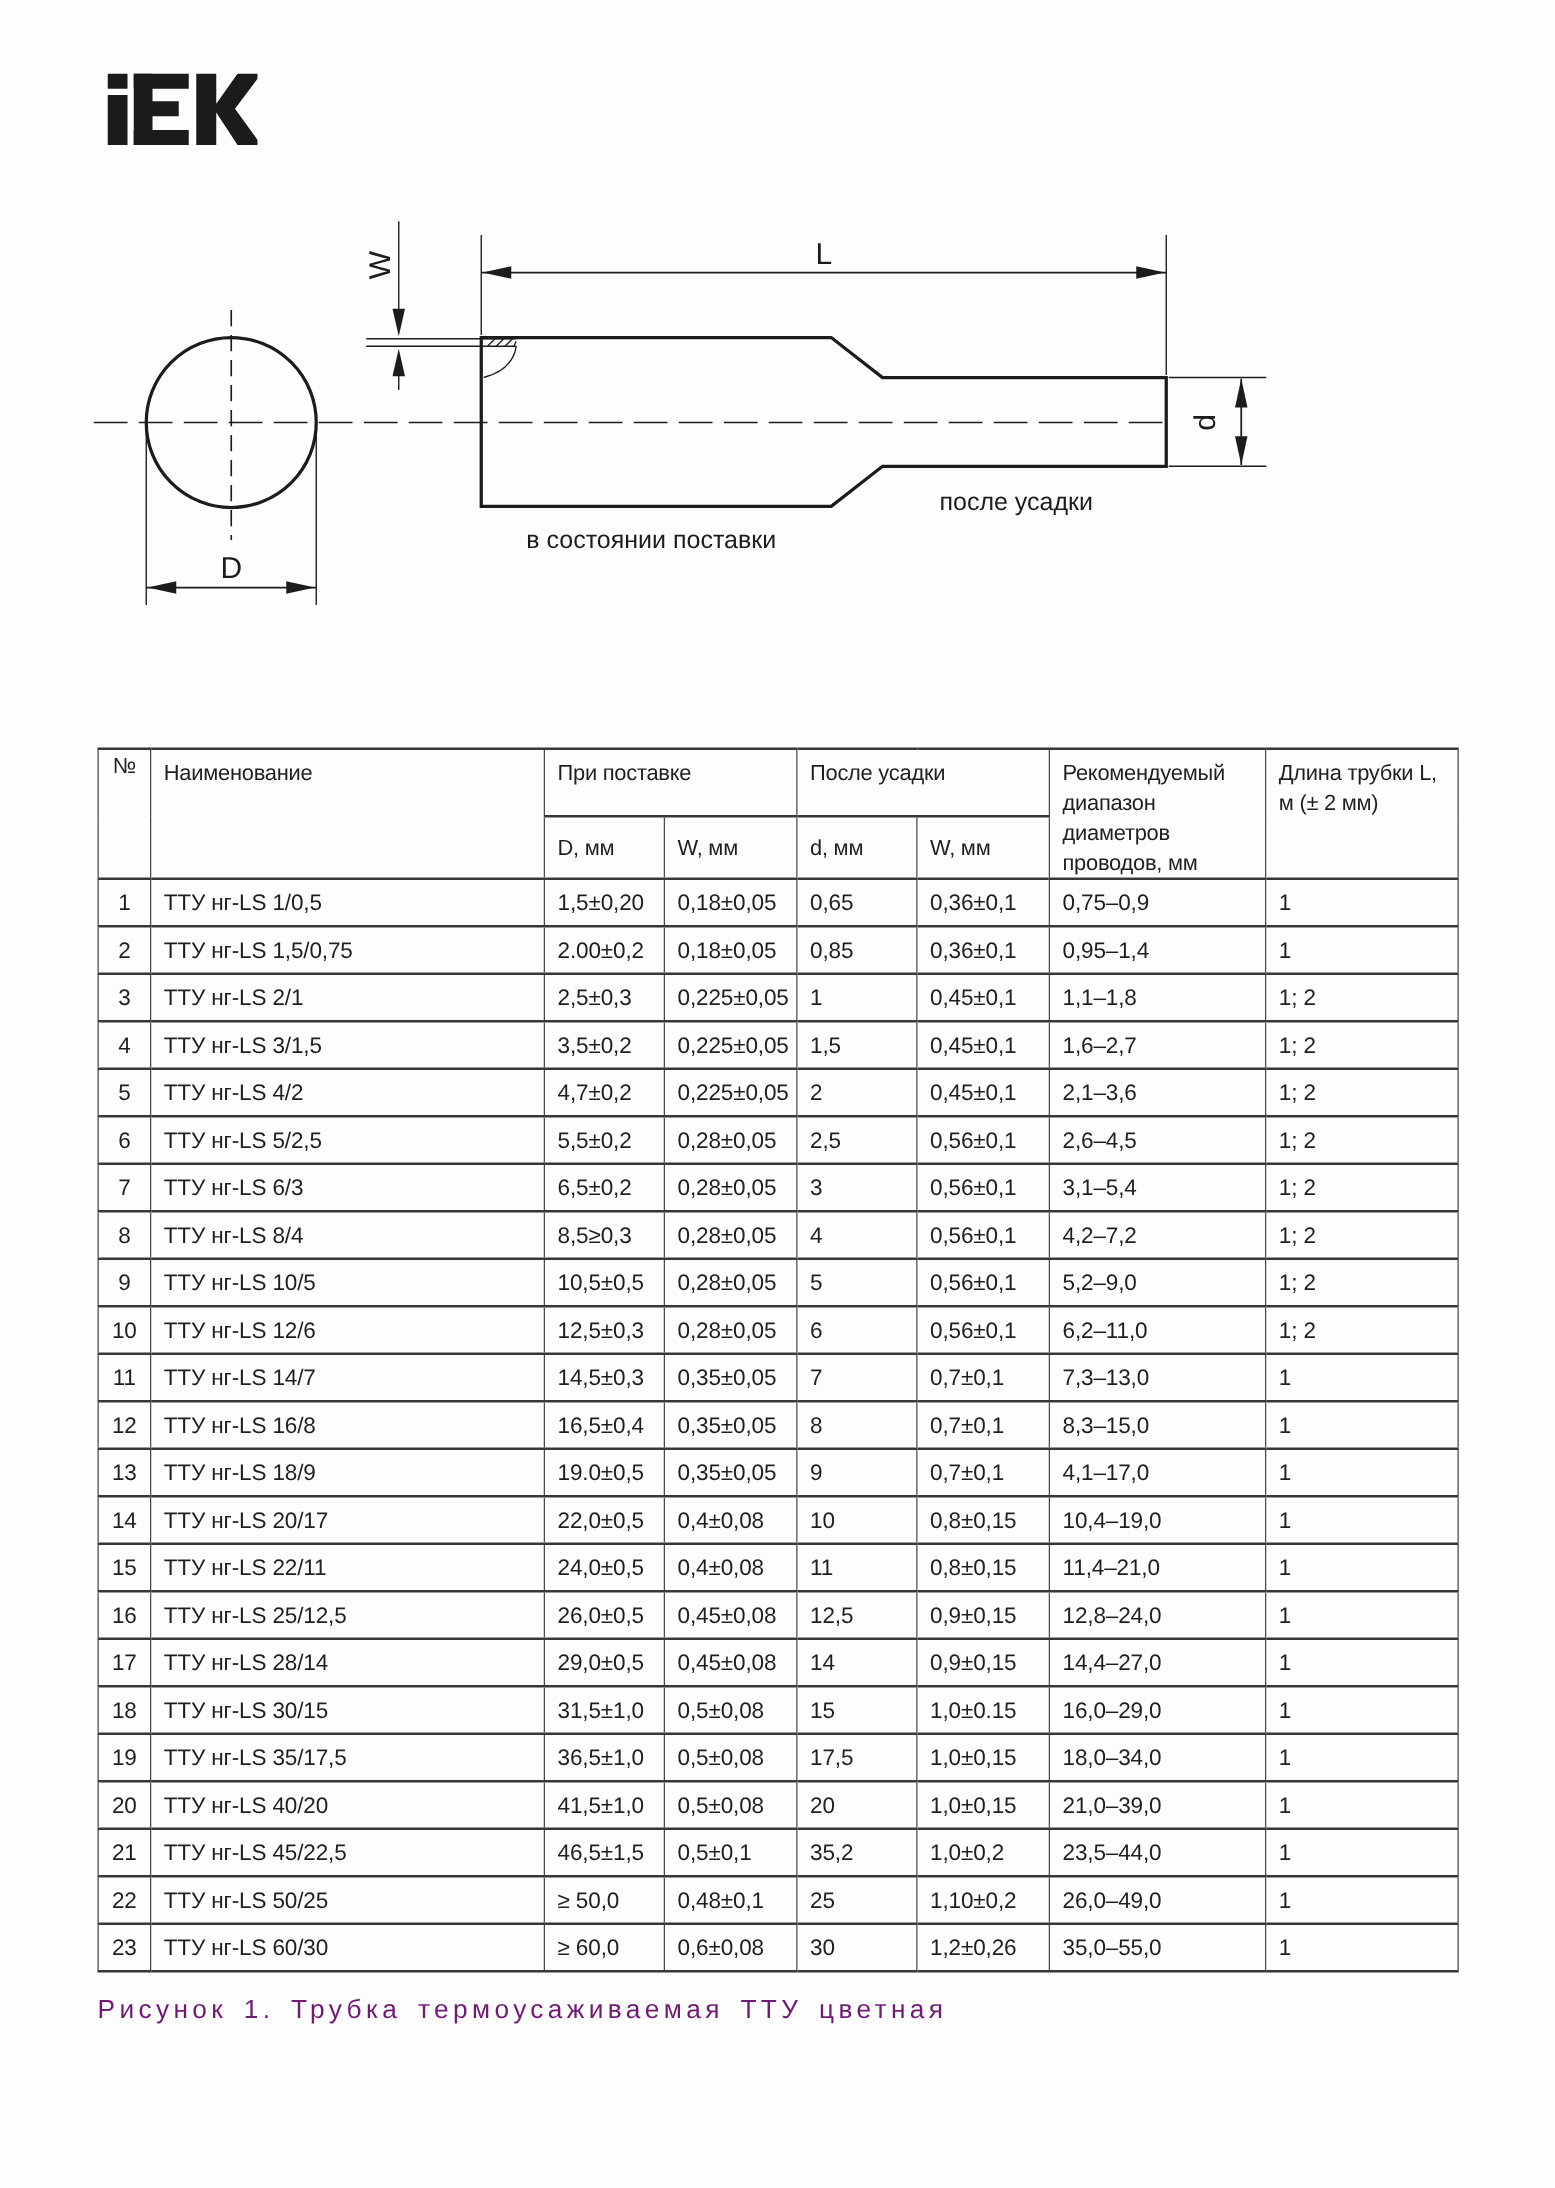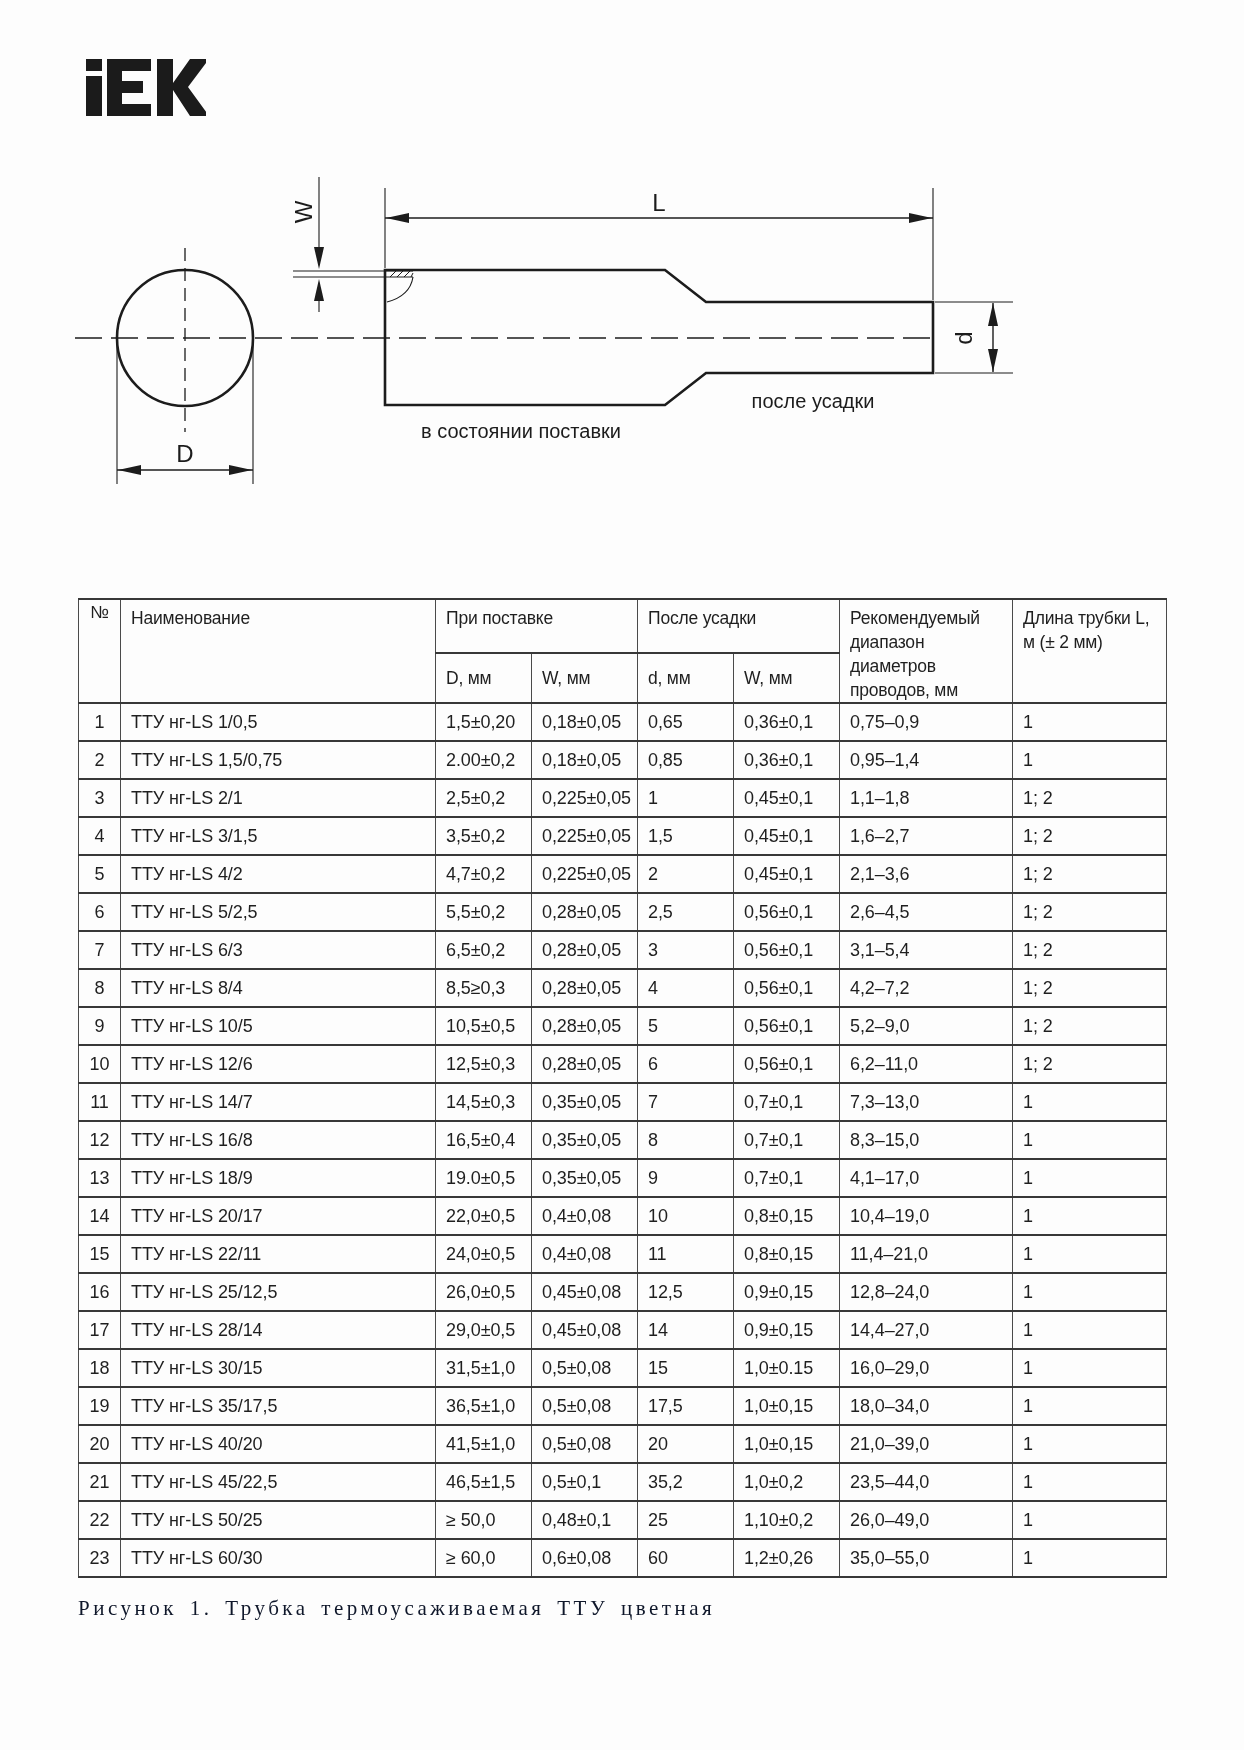--- a/index.html
+++ b/index.html
@@ -54,23 +54,22 @@
   table.spec tbody td{height:38px;vertical-align:middle;}
   table.spec .c-num{text-align:center;padding:0 2px;}
   table.spec thead th.c-num{text-align:center;}
 
   
   .caption{
     position:absolute;left:78px;top:1596px;
     font-size:21px;
     letter-spacing:3.5px;
     word-spacing:4px;
-    color:#0f172a;
+    color:#701a75;
     white-space:nowrap;
-    font-family:Liberation Serif, serif;
   }
 </style>
 </head>
 <body>
 
 <div class="page">
 
   <svg class="logo" viewBox="0 0 120 59" aria-hidden="true">
     <g fill="#1b1b1b">
 
@@ -183,21 +182,21 @@
             <td>2.00±0,2</td>
             <td>0,18±0,05</td>
             <td>0,85</td>
             <td>0,36±0,1</td>
             <td>0,95–1,4</td>
             <td>1</td>
           </tr>
           <tr>
             <td class="c-num">3</td>
             <td>ТТУ нг-LS 2/1</td>
-            <td>2,5±0,2</td>
+            <td>2,5±0,3</td>
             <td>0,225±0,05</td>
             <td>1</td>
             <td>0,45±0,1</td>
             <td>1,1–1,8</td>
             <td>1; 2</td>
           </tr>
           <tr>
             <td class="c-num">4</td>
             <td>ТТУ нг-LS 3/1,5</td>
             <td>3,5±0,2</td>
@@ -385,21 +384,21 @@
             <td>25</td>
             <td>1,10±0,2</td>
             <td>26,0–49,0</td>
             <td>1</td>
           </tr>
           <tr>
             <td class="c-num">23</td>
             <td>ТТУ нг-LS 60/30</td>
             <td>≥ 60,0</td>
             <td>0,6±0,08</td>
-            <td>60</td>
+            <td>30</td>
             <td>1,2±0,26</td>
             <td>35,0–55,0</td>
             <td>1</td>
           </tr>
         </tbody>
     </table>
   </div>
 
   <div class="caption">Рисунок 1. Трубка термоусаживаемая ТТУ цветная</div>
 

